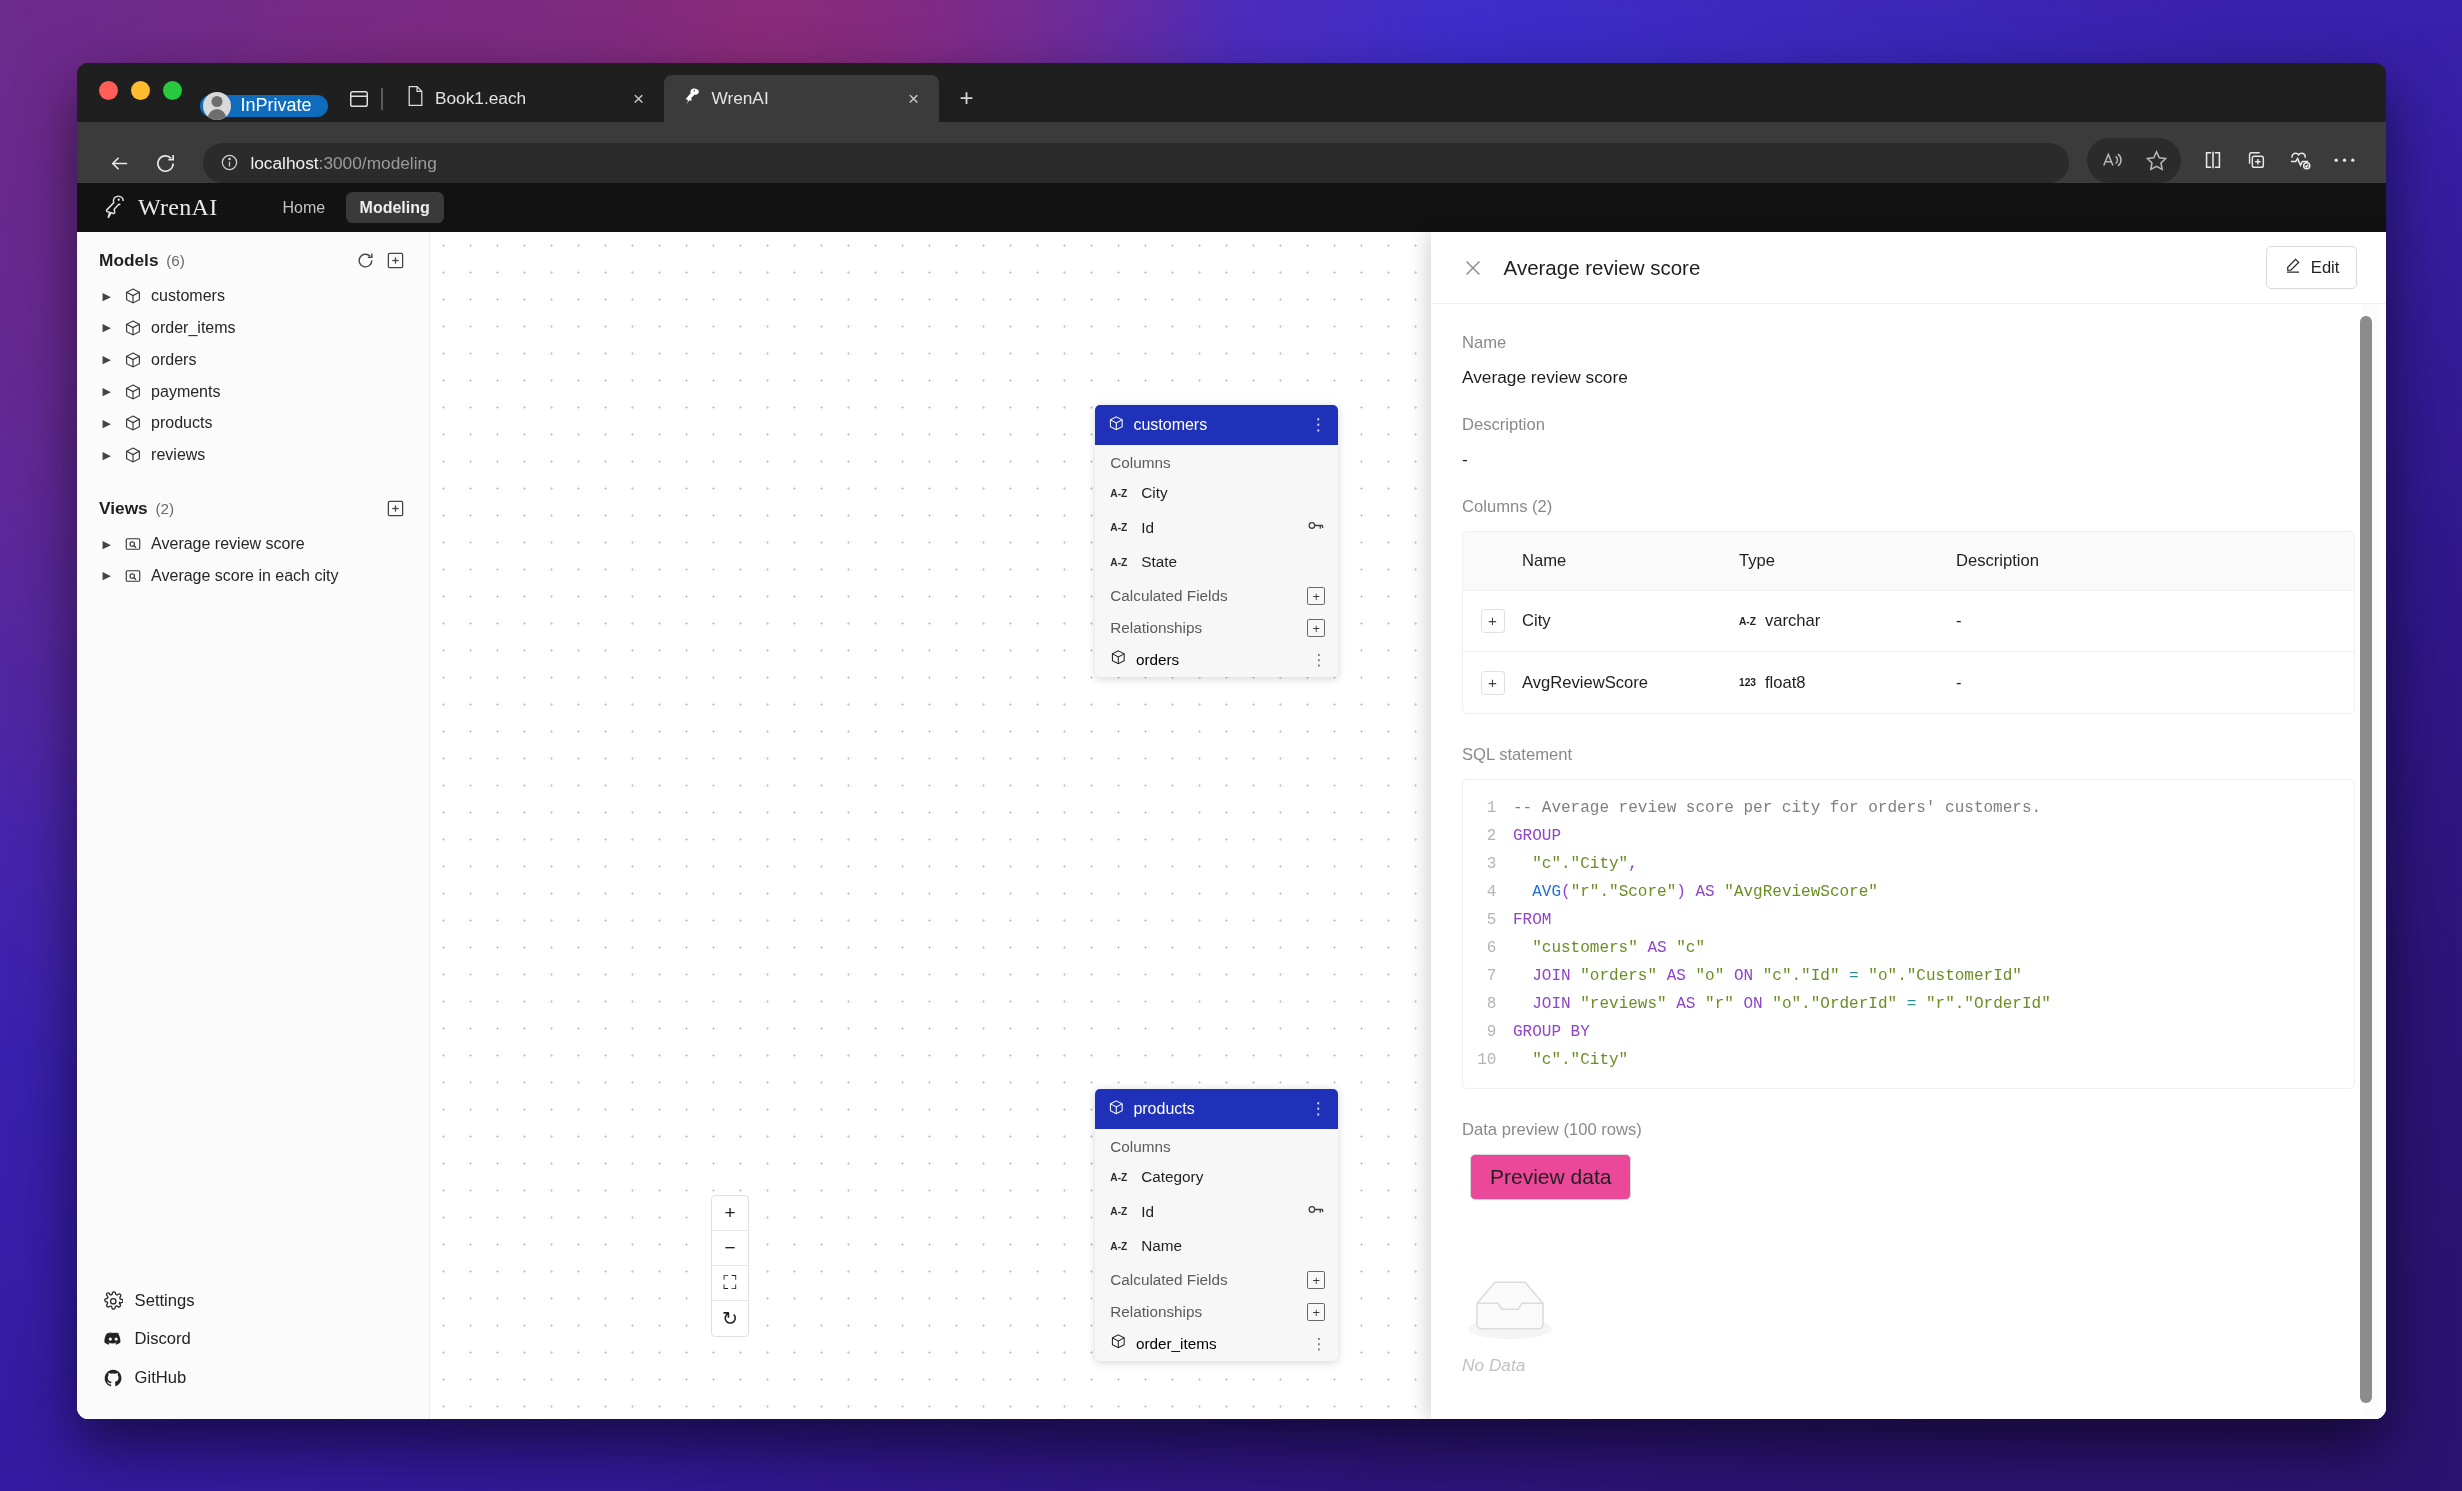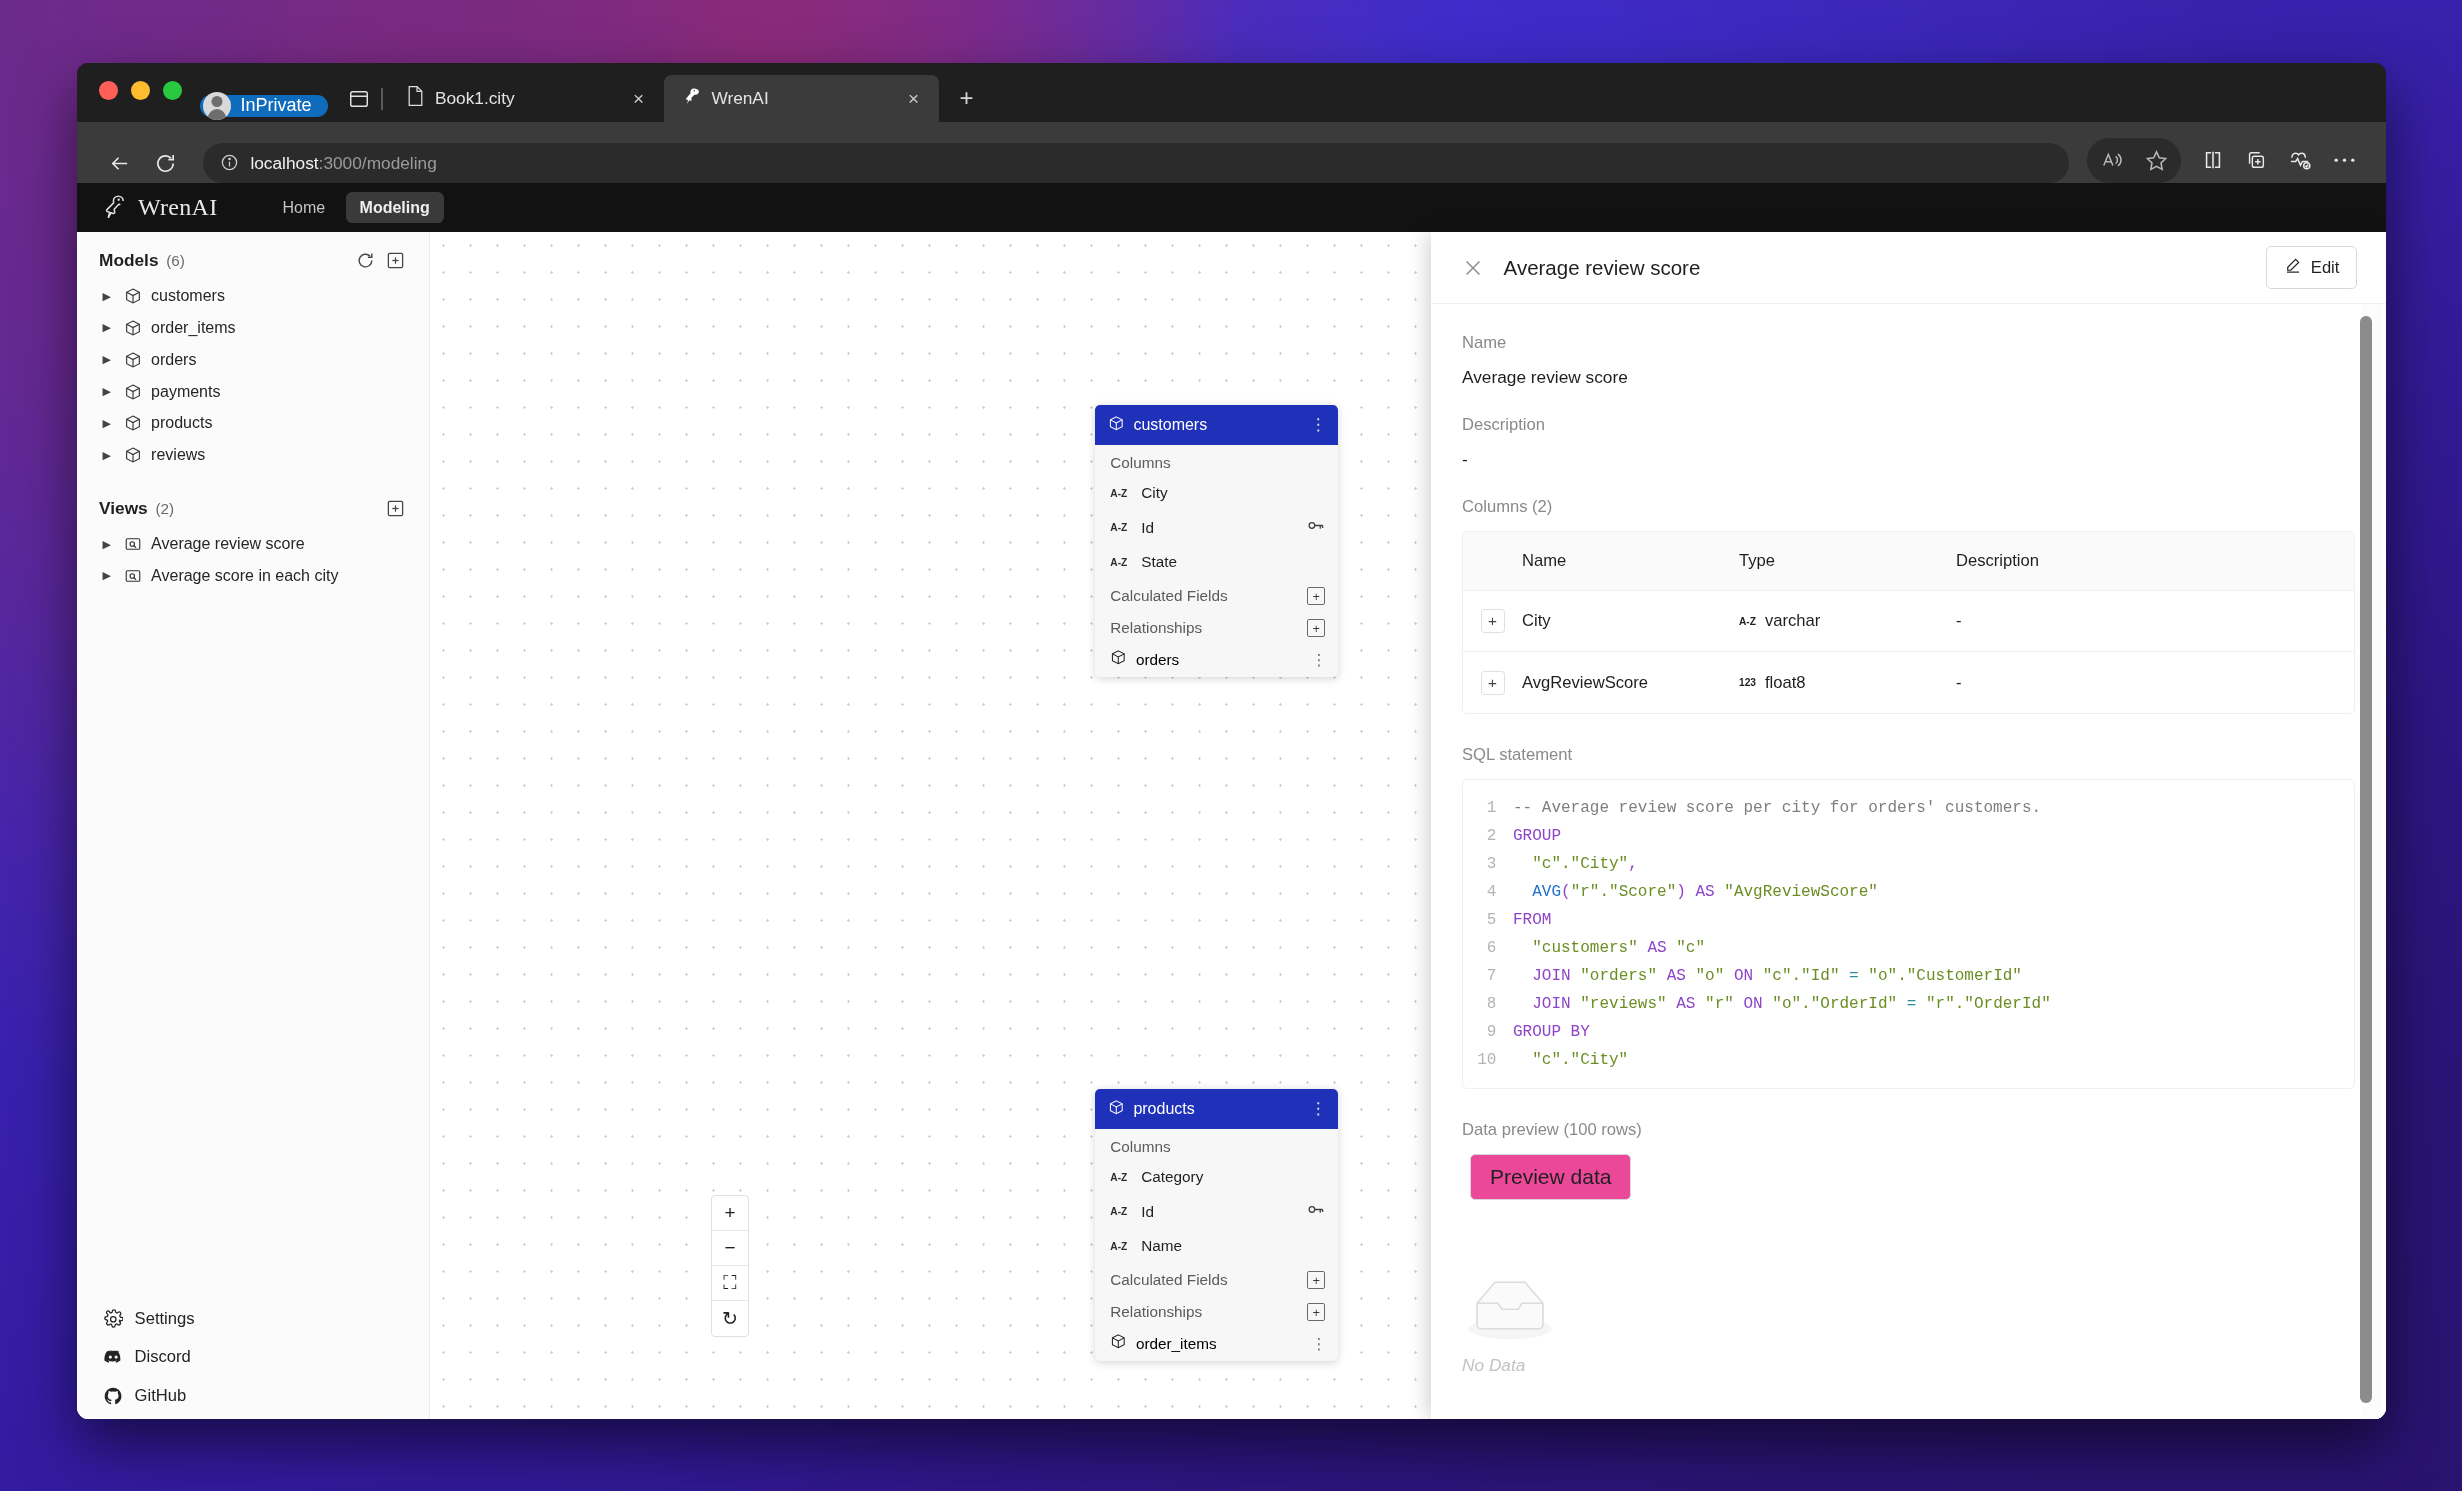--- a/index.html
+++ b/index.html
@@ -123,21 +123,21 @@
   .sec-head .sp { flex: 1; }
   .sec-head .act { width: 24px; height: 24px; display:flex;align-items:center;justify-content:center; color:#454545; }
 
   .tree-item {
     display: flex; align-items: center; gap: 9px;
     padding: 6.4px 22px 6.4px 25.6px; font-size: 16px; color: #262626;
   }
   .tree-item .caret { width: 11.5px; color:#444; font-size: 11px; }
   .tree-item .ic { width: 19px; height: 19px; display:flex;align-items:center;justify-content:center; color:#333; }
 
-  .sb-footer { margin-top: auto; padding: 0 0 4px 0; }
+  .sb-footer { margin-top: auto; padding: 0 0 22px 0; }
   .sb-footer .fitem {
     display:flex; align-items:center; gap: 11.5px;
     padding: 9px 22px 9px 25.6px; font-size: 16.6px; color:#232323;
   }
   .sb-footer .fitem .ic { width:20.5px;height:20.5px;display:flex;align-items:center;justify-content:center; }
 
   
   .canvas {
     flex: 1; position: relative; background: #fff;
     background-image: radial-gradient(#d0d0d0 1.3px, transparent 1.3px);
@@ -270,21 +270,21 @@
       <div class="vsep"></div>
     </div>
 
     <div class="tab inactive">
       <span>
         <svg width="19" height="22" viewBox="0 0 24 28" fill="none" stroke="#ddd" stroke-width="1.6">
           <path d="M4 2h10l6 6v18H4z"></path>
             <path d="M14 2v6h6"></path>
         </svg>
       </span>
-      <span class="label">Book1.city</span>
+      <span class="label">Book1.each</span>
       <span class="x">×</span>
     </div>
 
     <div class="tab active">
       <span>
         <svg width="20.5" height="20.5" viewBox="0 0 24 24" fill="#fff">
           <path d="M15 3c-2.2 0-4 1.7-4 3.9 0 .6.1 1.1.3 1.6L6 14.5c-.4.5-.2 1.2.4 1.4l1.8.6-1 4.5 2.3-4.2 1.8.6c.6.2 1.2-.3 1.1-.9l-.4-2.4 3.7-4c.4.1.9.2 1.3.2 2.2 0 4-1.7 4-3.9S17.2 3 15 3zm.6 3.4a.85.85 0 1 1 0-1.7.85.85 0 0 1 0 1.7z"></path>
         </svg>
       </span>
       <span class="label">WrenAI</span>

